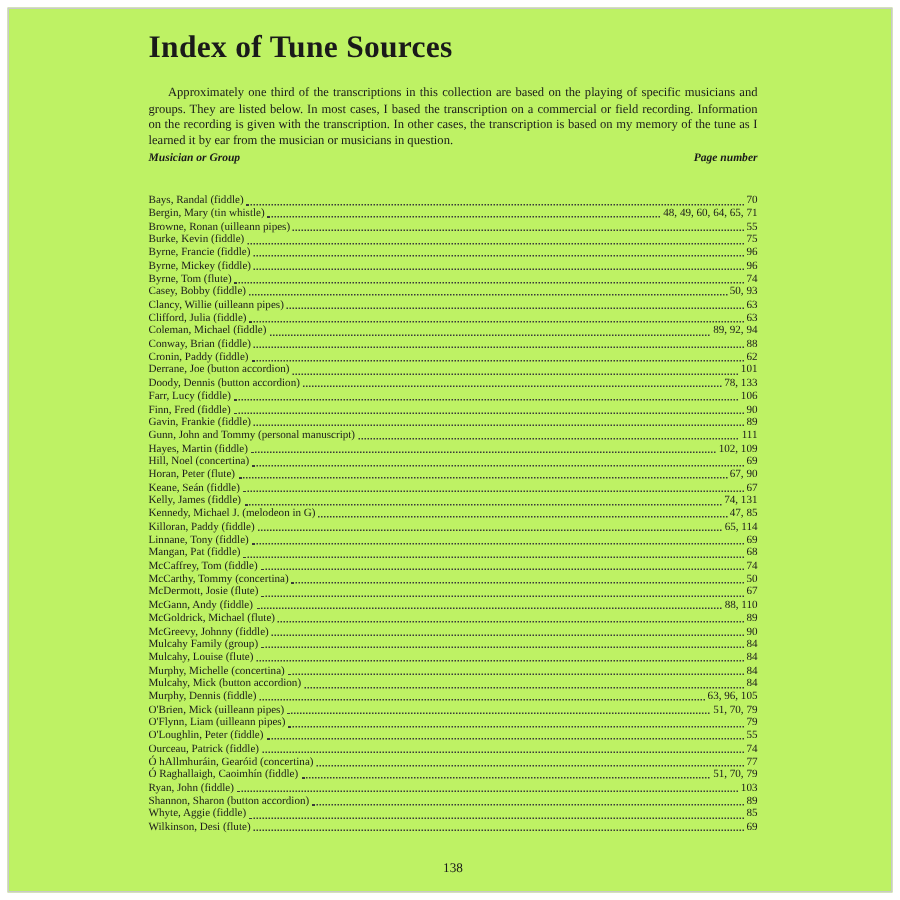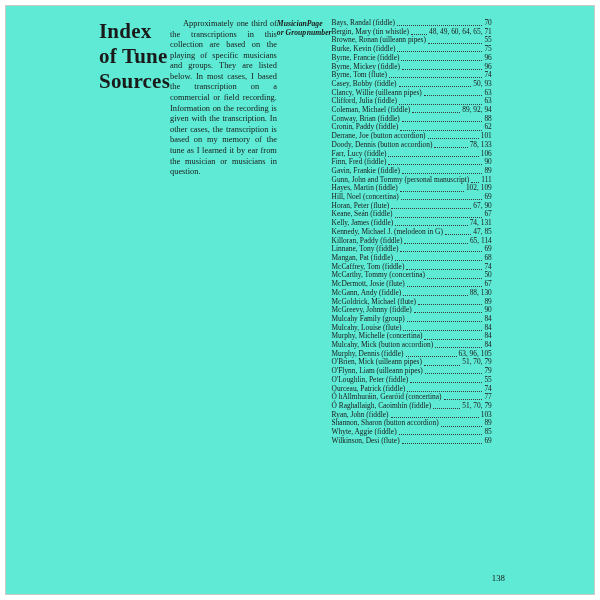--- a/index.html
+++ b/index.html
@@ -2,41 +2,41 @@
 <html><head>
 <meta charset="utf-8">
 <style>
   * { margin: 0; padding: 0; box-sizing: border-box; }
   html, body { width: 600px; height: 600px; background: #ffffff; }
   body { font-family: "Liberation Serif", "DejaVu Serif", serif; color: #1a1a1a; position: relative; }
 
   .page {
     position: absolute;
     inset: 5px;
-    background: #5eead4;
+    background: #bef264;
     border: 1px solid #c9c9c9;
     padding: 13px 89px 7px 93px;
     display: flex;
-    flex-direction: row;
+    flex-direction: column;
     overflow: hidden;
   }
 
   .page-title {
     font-size: 21px;
     font-weight: 600;
     letter-spacing: 0.2px;
     margin-bottom: 13px;
   }
 
   .intro {
     font-size: 8.4px;
     line-height: 1.26;
     text-align: justify;
     text-indent: 13px;
-    margin-bottom: 11px;
+    margin-bottom: 1px;
   }
 
   .col-headers {
     display: flex;
     justify-content: space-between;
     font-size: 7.7px;
     font-style: italic;
     font-weight: bold;
     margin-bottom: 20px;
   }
@@ -54,21 +54,21 @@
   .leader {
     flex: 1 1 auto;
     min-width: 8px;
     border-bottom: 1px dotted #3a3a3a;
     margin: 0 2px 1.5px 2px;
   }
   .entry-pages { flex: 0 0 auto; }
 
   .folio {
     margin-top: auto;
-    text-align: left;
+    text-align: center;
     font-size: 8.8px;
     padding: 6px 0 4px 0;
   }
 </style>
 </head>
 <body>
 
 <div class="page">
 
   <h1 class="page-title">Index of Tune Sources</h1>
@@ -263,21 +263,21 @@
 
   <div class="entry">
     <span class="entry-name">McDermott, Josie (flute)</span>
     <span class="leader"></span>
     <span class="entry-pages">67</span>
   </div>
 
   <div class="entry">
     <span class="entry-name">McGann, Andy (fiddle)</span>
     <span class="leader"></span>
-    <span class="entry-pages">88, 130</span>
+    <span class="entry-pages">88, 110</span>
   </div>
 
   <div class="entry">
     <span class="entry-name">McGoldrick, Michael (flute)</span>
     <span class="leader"></span>
     <span class="entry-pages">89</span>
   </div>
 
   <div class="entry">
     <span class="entry-name">McGreevy, Johnny (fiddle)</span>

